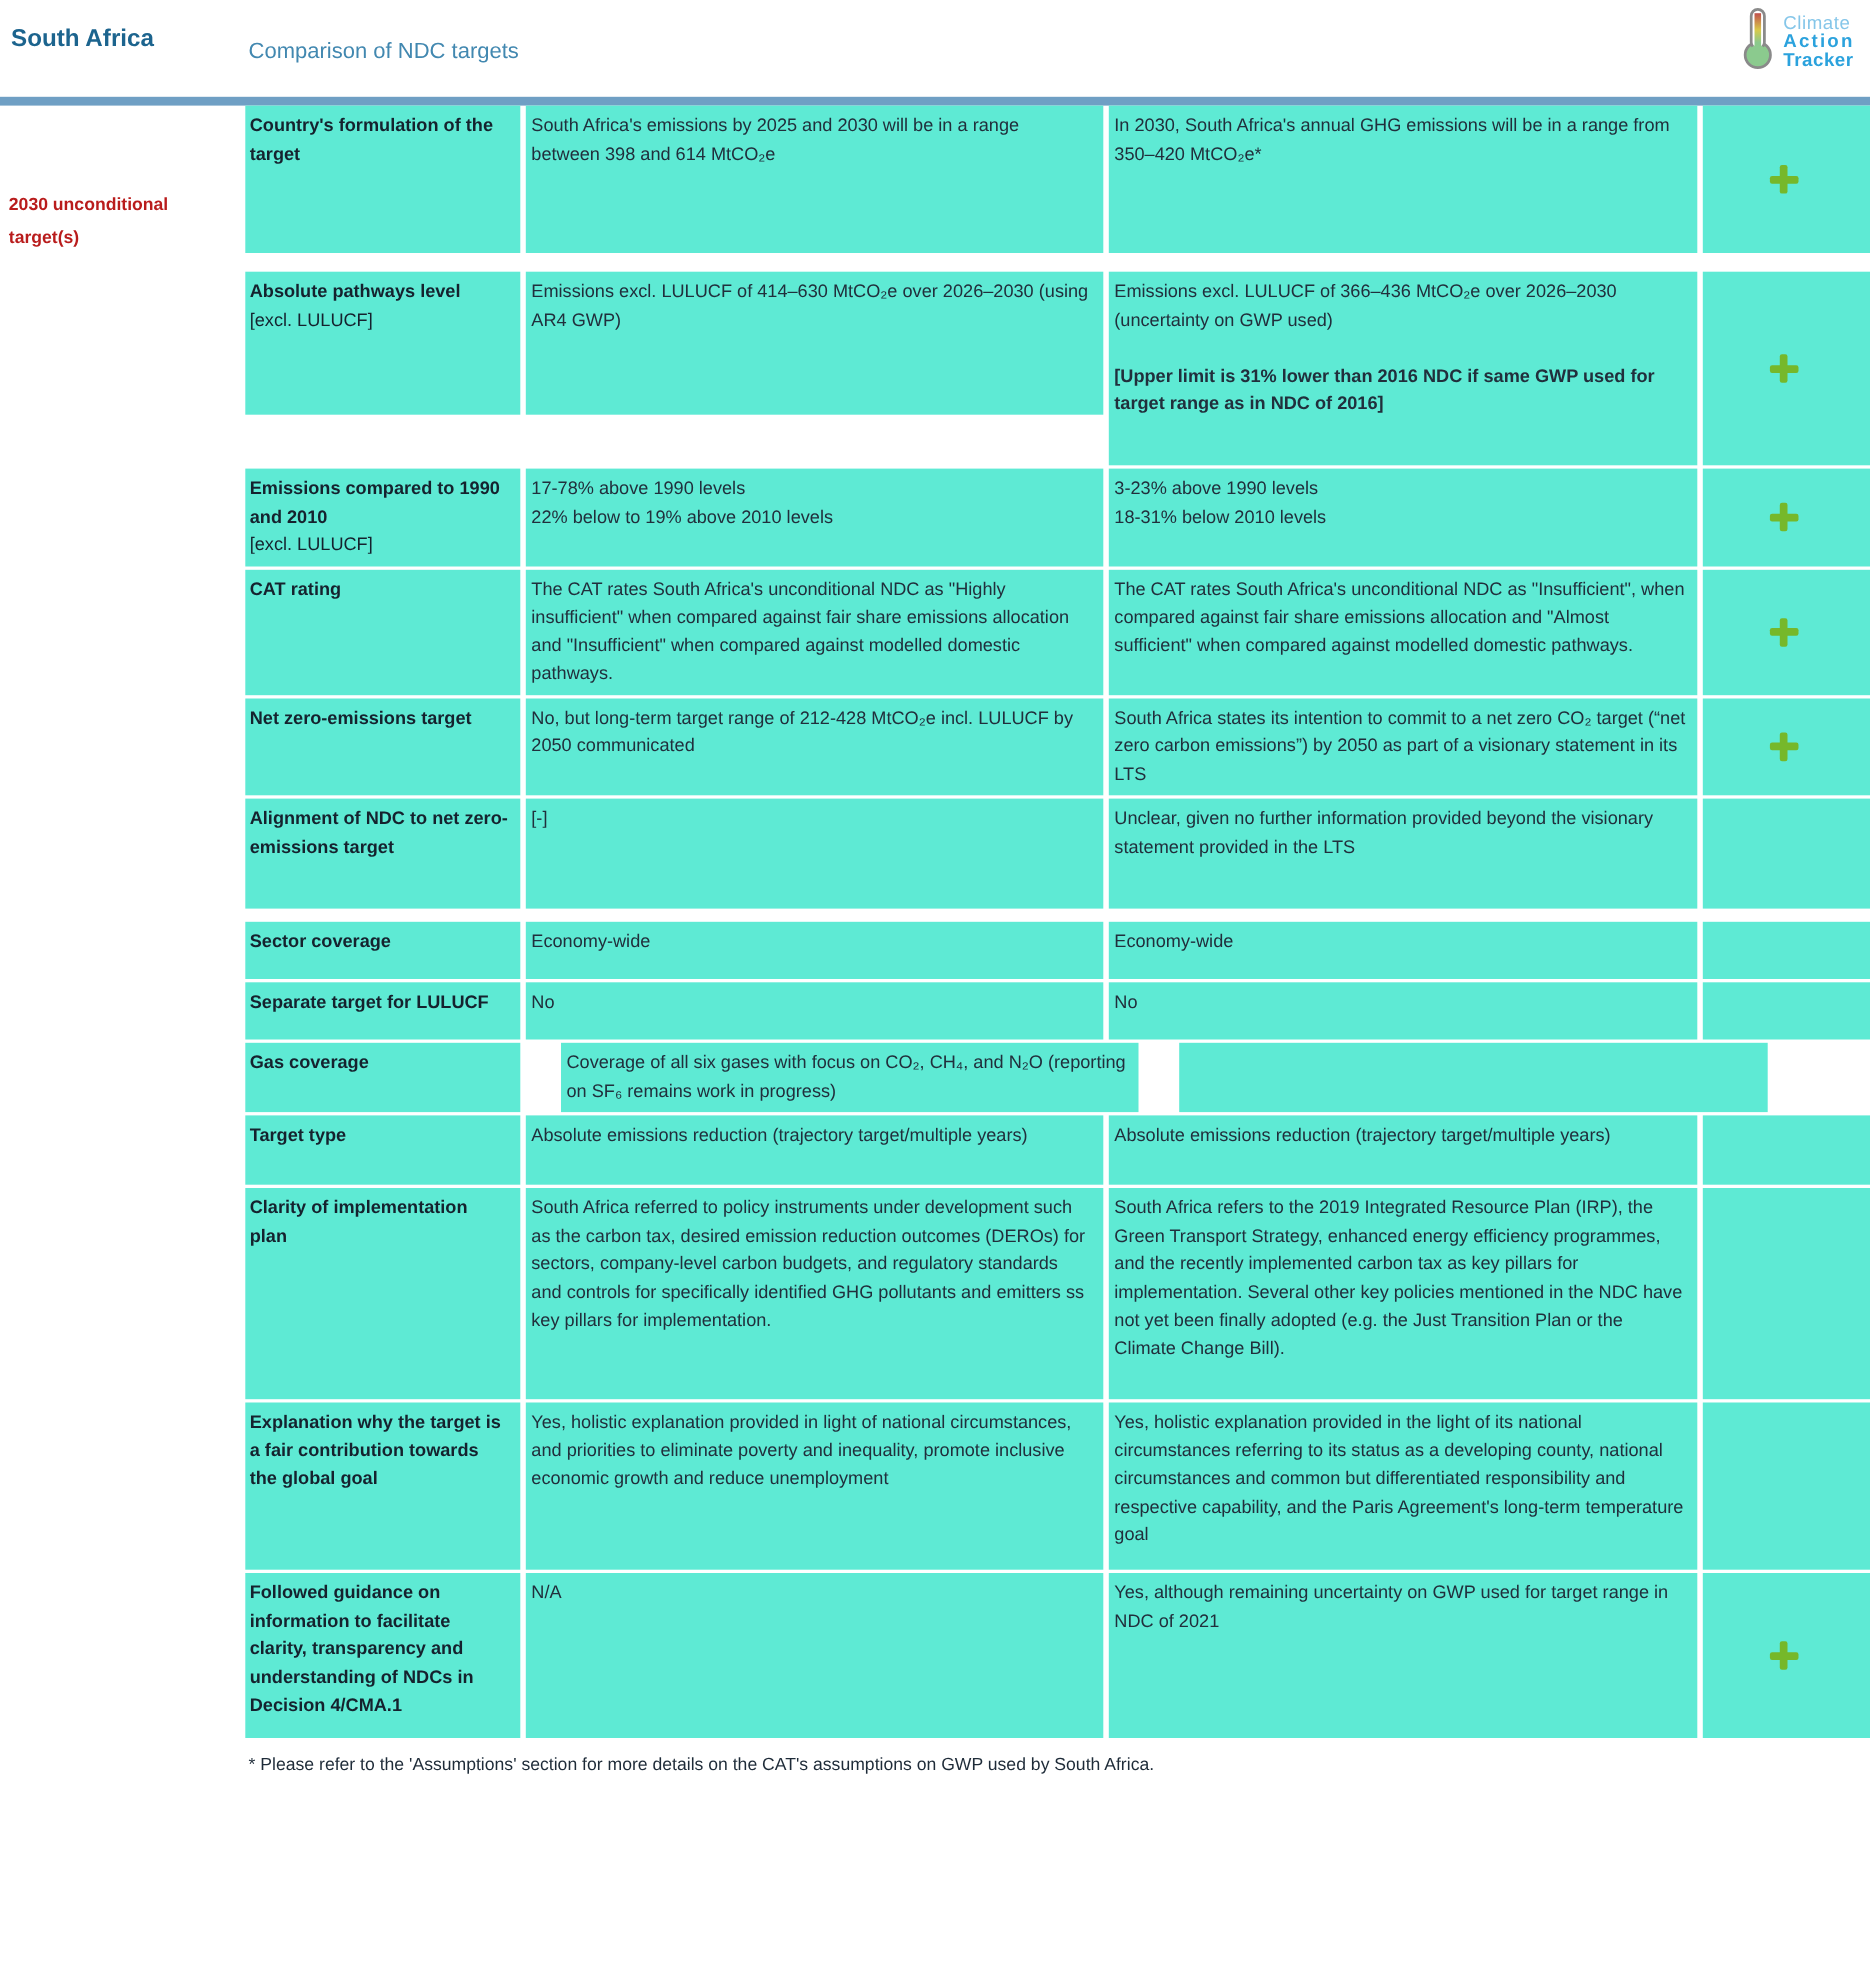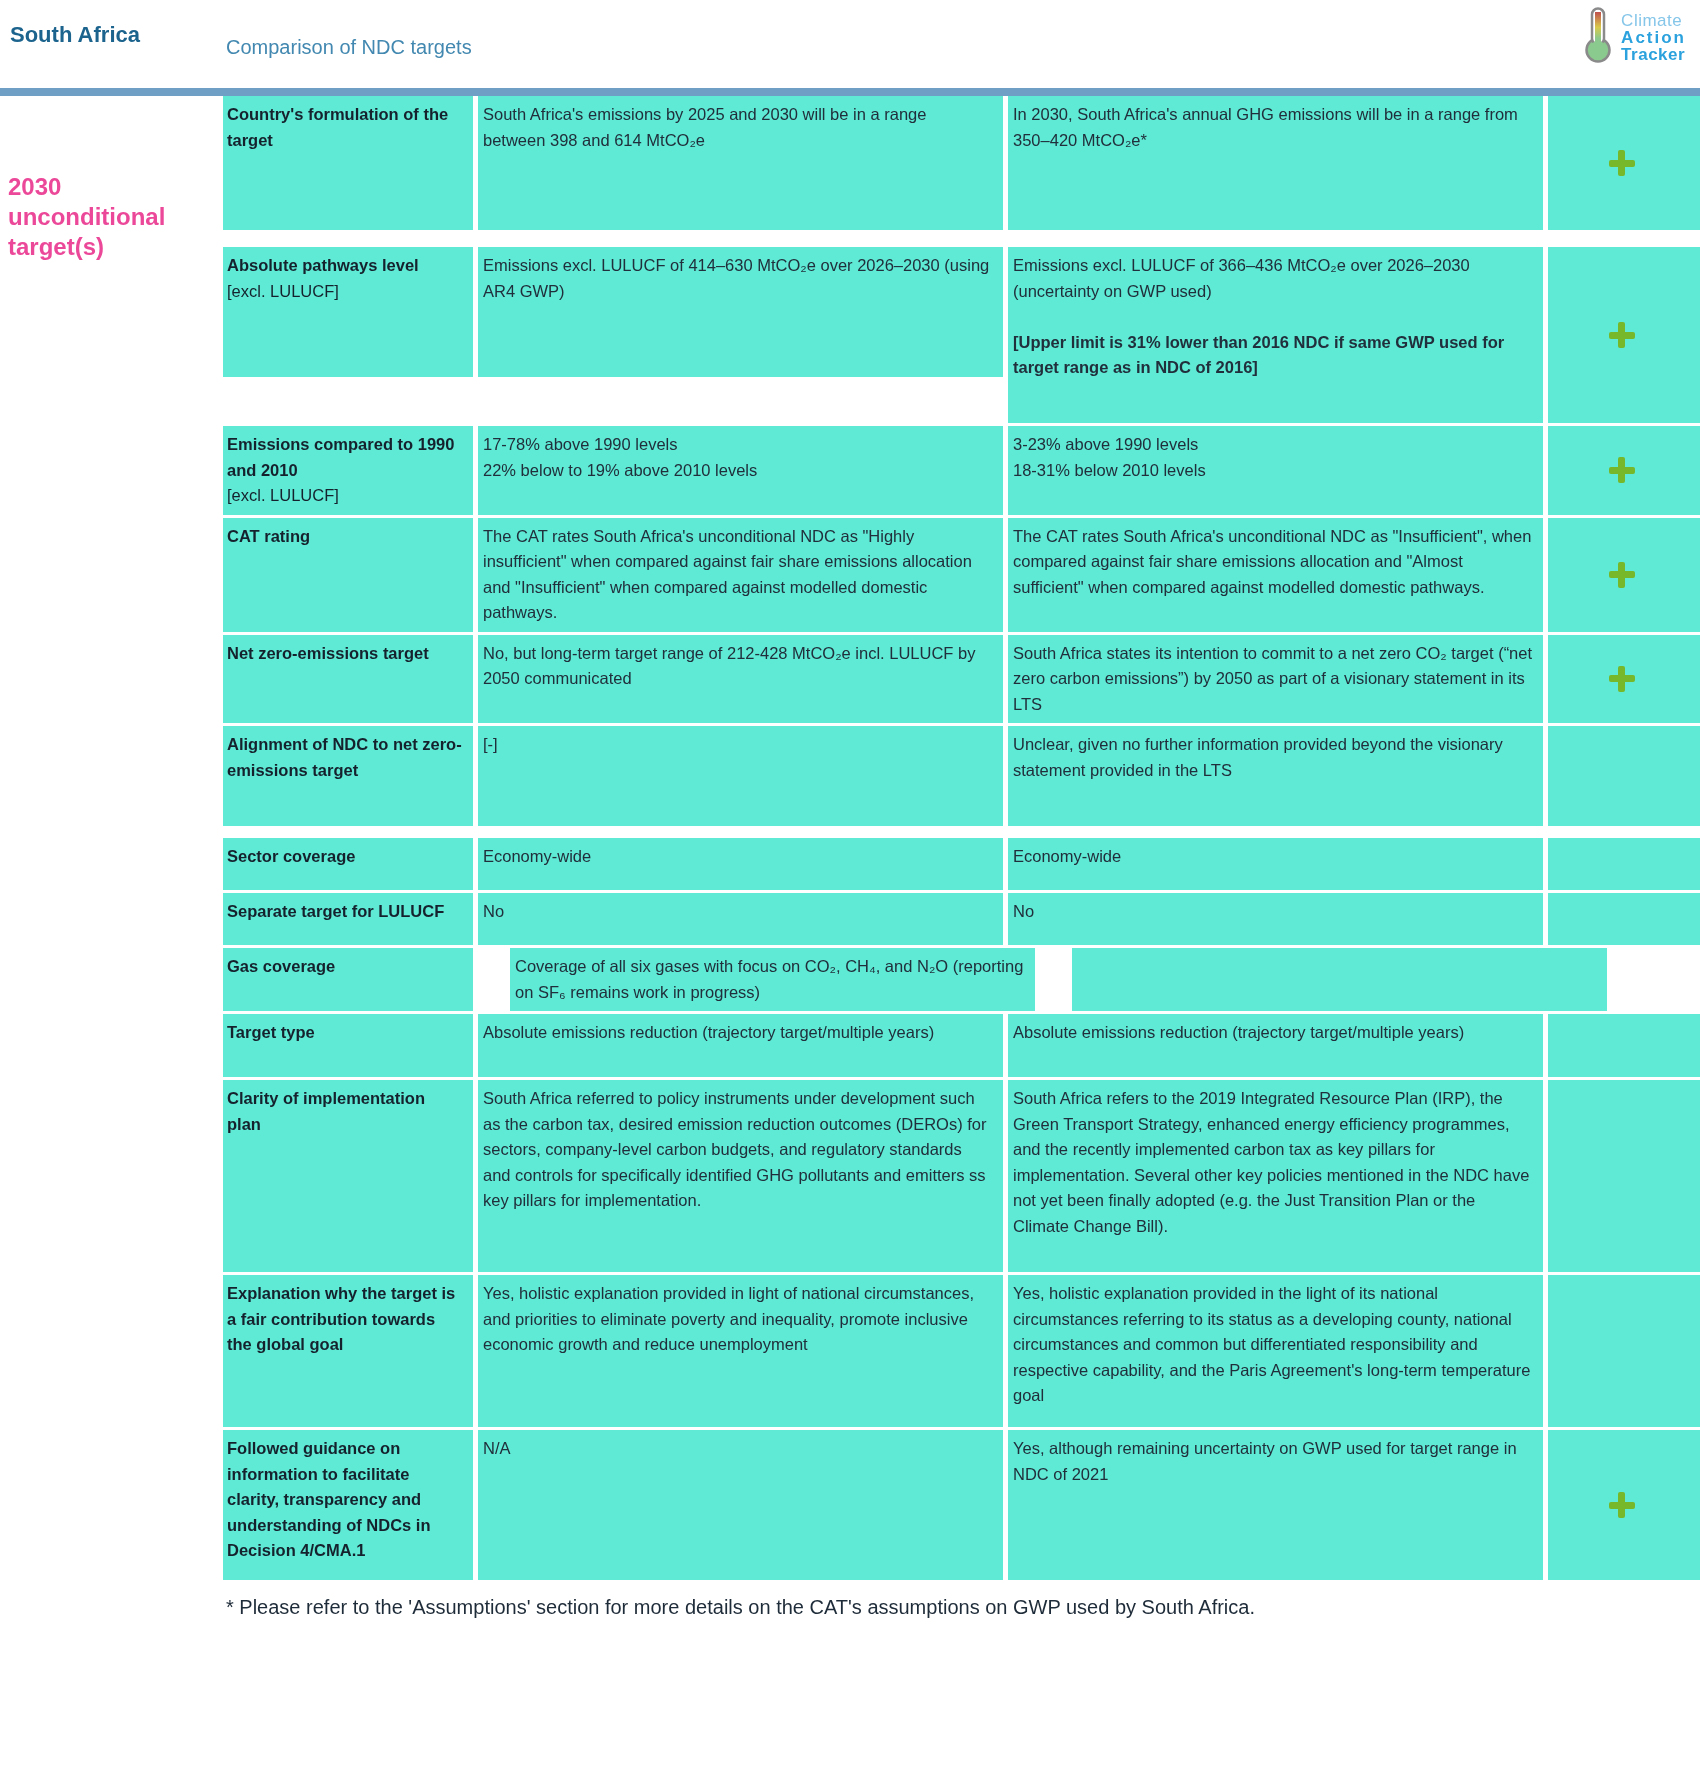--- a/index.html
+++ b/index.html
@@ -18,21 +18,21 @@
   .logo{position:absolute;right:14px;top:6px;display:flex;align-items:center;gap:6px;}
   .logo-text span{display:block;line-height:17px;font-size:17px;}
   .lt1{color:#85c6e9;font-weight:400;letter-spacing:.5px;}
   .lt2{color:#2ba2dd;font-weight:700;letter-spacing:2px;}
   .lt3{color:#2ba2dd;font-weight:700;letter-spacing:.5px;}
   .rule{height:8px;background:#6f9fc4;}
   
   .content{position:relative;}
   .sidebar-label{
     position:absolute;left:8px;top:76px;width:185px;
-    font-size:24px;font-weight:700;color:#ec4899;line-height:30px;
+    font-size:16px;font-weight:700;color:#b91c1c;line-height:30px;
   }
   .head-row{
     display:grid;grid-template-columns:250px 525px 535px 152px;column-gap:5px;
     margin-left:223px;padding-top:20px;margin-bottom:26px;
   }
   .col-head{font-size:20px;font-weight:700;color:#35789e;padding-left:6px;}
   .h2016{grid-column:2;}
   .h2021{grid-column:3;}
   .hchange{grid-column:4;text-align:center;padding-left:0;}
   .rows{margin-left:223px;}
@@ -51,21 +51,21 @@
   .cell-label{font-weight:700;color:#15222e;padding-left:4px;}
   .label-note{font-weight:400;display:block;}
   .para{margin:0;}
   .para.bold{font-weight:700;}
   .cell-change{display:flex;align-items:center;justify-content:center;}
   .row-uneven .cell-label,
   .row-uneven .cell-2016{align-self:start;min-height:130px;}
   .plus{position:relative;width:26px;height:26px;display:inline-block;}
   .plus::before{content:"";position:absolute;left:0;top:9.5px;width:26px;height:7px;background:#76b82a;border-radius:2px;}
   .plus::after{content:"";position:absolute;left:9.5px;top:0;width:7px;height:26px;background:#76b82a;border-radius:2px;}
-  .footnote{margin:16px 0 0 226px;font-size:20px;color:#1e2b38;}
+  .footnote{margin:16px 0 0 226px;font-size:16px;color:#1e2b38;}
 </style>
 </head>
 <body>
 
 <div class="topbar">
   <h1 class="country">South Africa</h1>
   <h2 class="page-title">Comparison of NDC targets</h2>
   <div class="logo">
     <span>
       <svg width="34" height="58" viewBox="0 0 34 58" aria-hidden="true">

